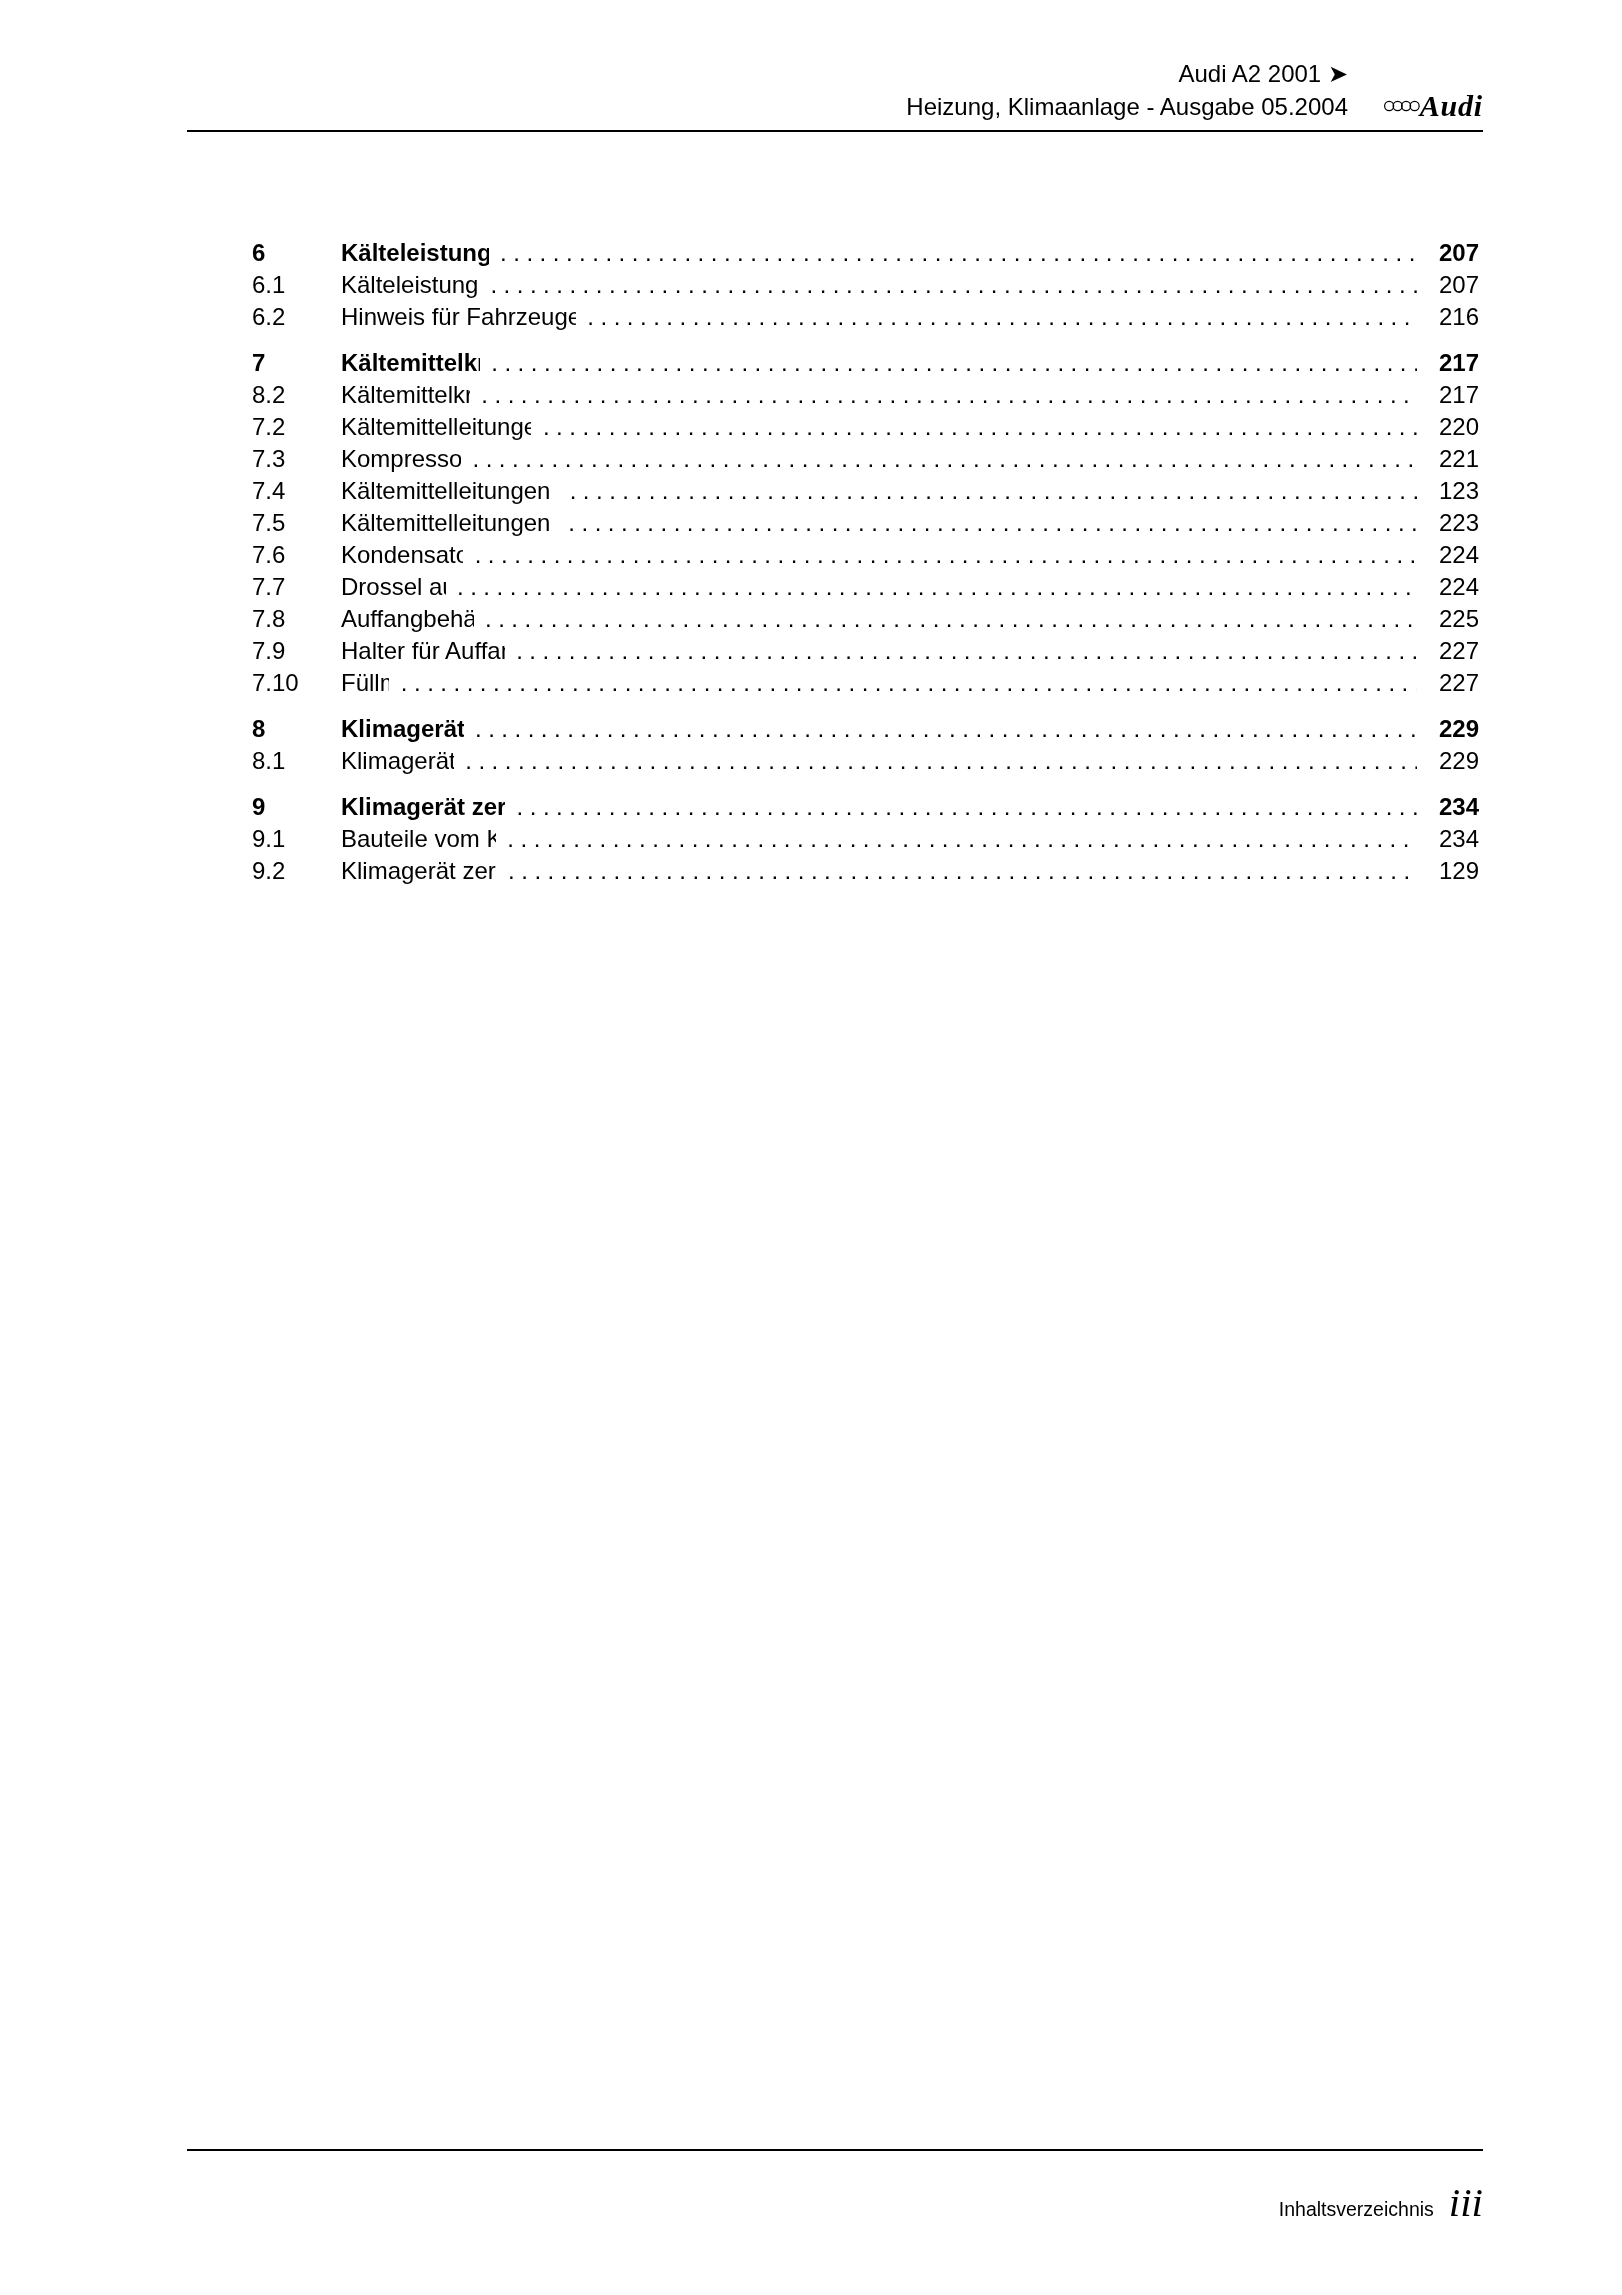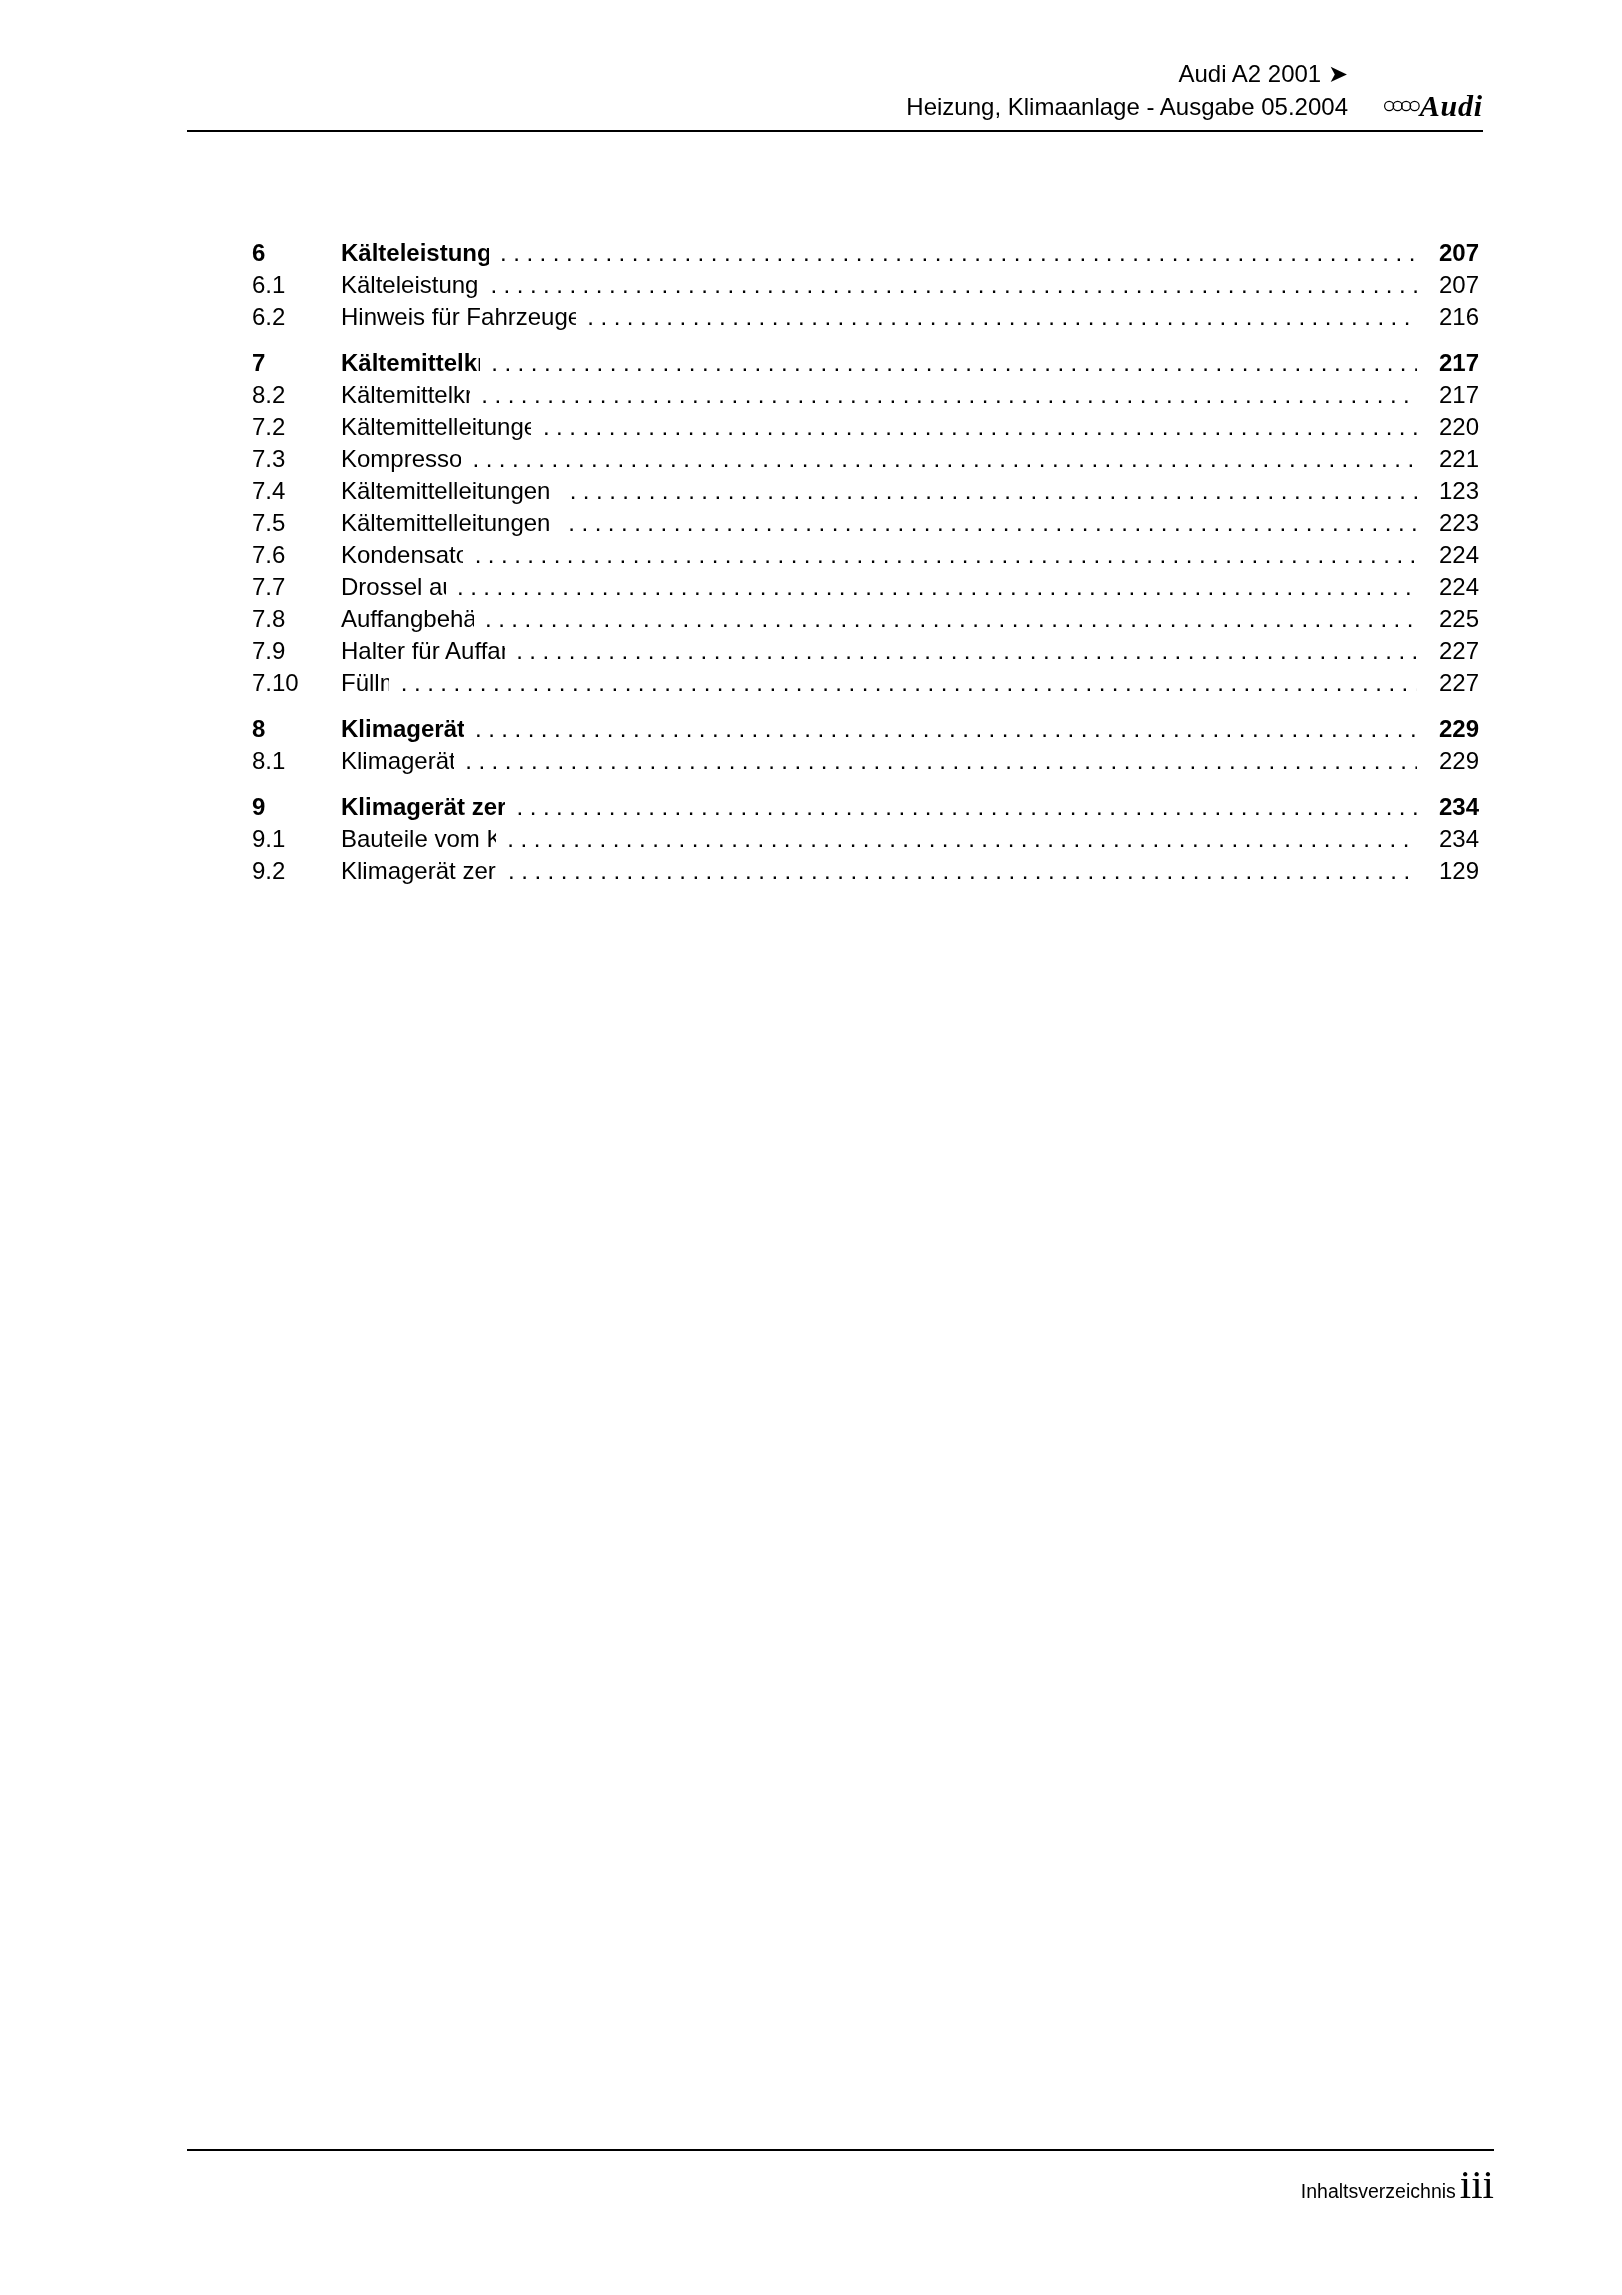--- a/index.html
+++ b/index.html
@@ -44,28 +44,29 @@
     letter-spacing: 6.5px;
   }
   .dots::before {
     content: "........................................................................................................................................................................................................";
   }
   .pg { flex: 0 0 auto; min-width: 52px; text-align: right; }
   .row.bold .num, .row.bold .title, .row.bold .pg { font-weight: bold; }
 
   
   .footer {
-    position: absolute; left: 187px; right: 128px; top: 2149px;
+    position: absolute; left: 187px; right: 139px; top: 2149px;
     border-top: 2.4px solid #000;
-    padding-top: 13px;
-    display: flex; justify-content: flex-end; align-items: baseline; gap: 4px;
+    padding-top: 31px;
+    display: flex; justify-content: flex-end; align-items: baseline; gap: 15px;
   }
   .footer-label { font-size: 19.5px; }
   .footer-page {
     font-family: "Liberation Serif", serif;
+    font-style: italic;
     font-size: 41px; line-height: 41px;
   }
 </style>
 </head>
 <body>
 
 <div class="page">
 
   <header class="header">
     <div class="header-inner">

